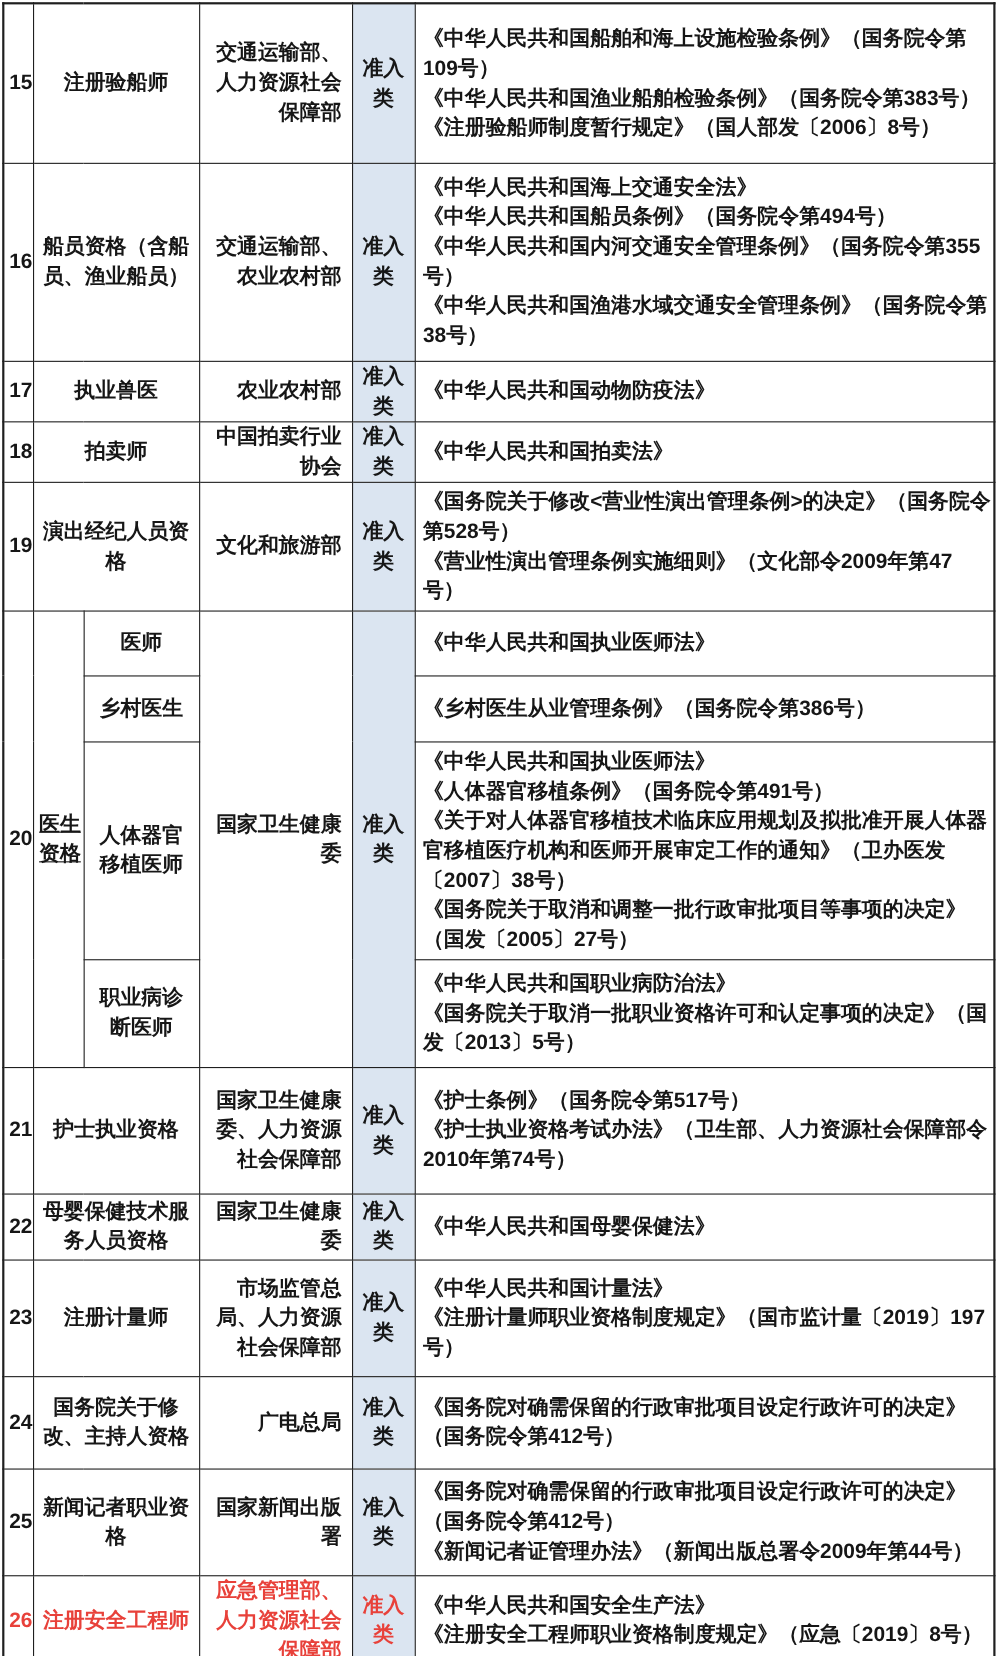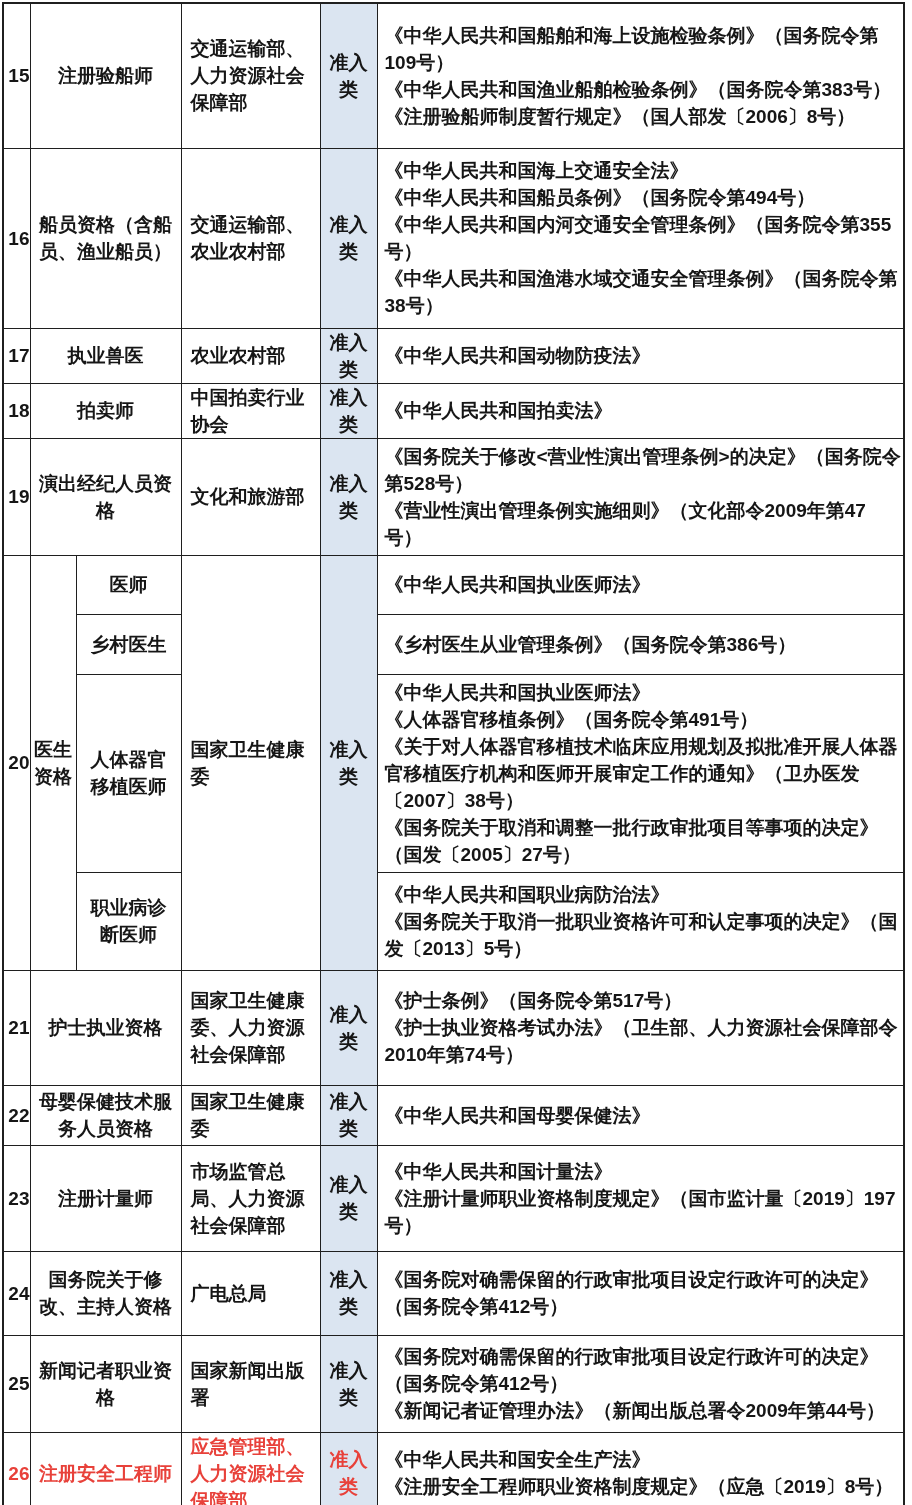--- a/index.html
+++ b/index.html
@@ -26,23 +26,23 @@
   }
   td{
     border:1px solid var(--border);
     vertical-align:middle;
     overflow:hidden;
     word-break:normal;
     overflow-wrap:break-word;
   }
   td.c-no{text-align:right;padding:0;}
   td.c-name{text-align:center;padding:0 6px;}
-  td.c-name2a{text-align:center;padding:12px 2px;}
+  td.c-name2a{text-align:right;padding:12px 2px;text-decoration:underline;}
   td.c-sub{text-align:center;padding:0 7px;font-family:Liberation Serif, serif;}
-  td.c-dept{text-align:left;padding:0 9px;}
+  td.c-dept{text-align:right;padding:0 9px;}
   td.c-cat{text-align:center;padding:0 8px;background:var(--category-bg);}
   td.c-legal{text-align:left;padding:4px 2px 4px 7px;}
   .law{margin:0;}
   tr.highlight td.c-no,
   tr.highlight td.c-name,
   tr.highlight td.c-dept,
   tr.highlight td.c-cat{color:var(--highlight-red);}
 </style>
 </head>
 <body>

